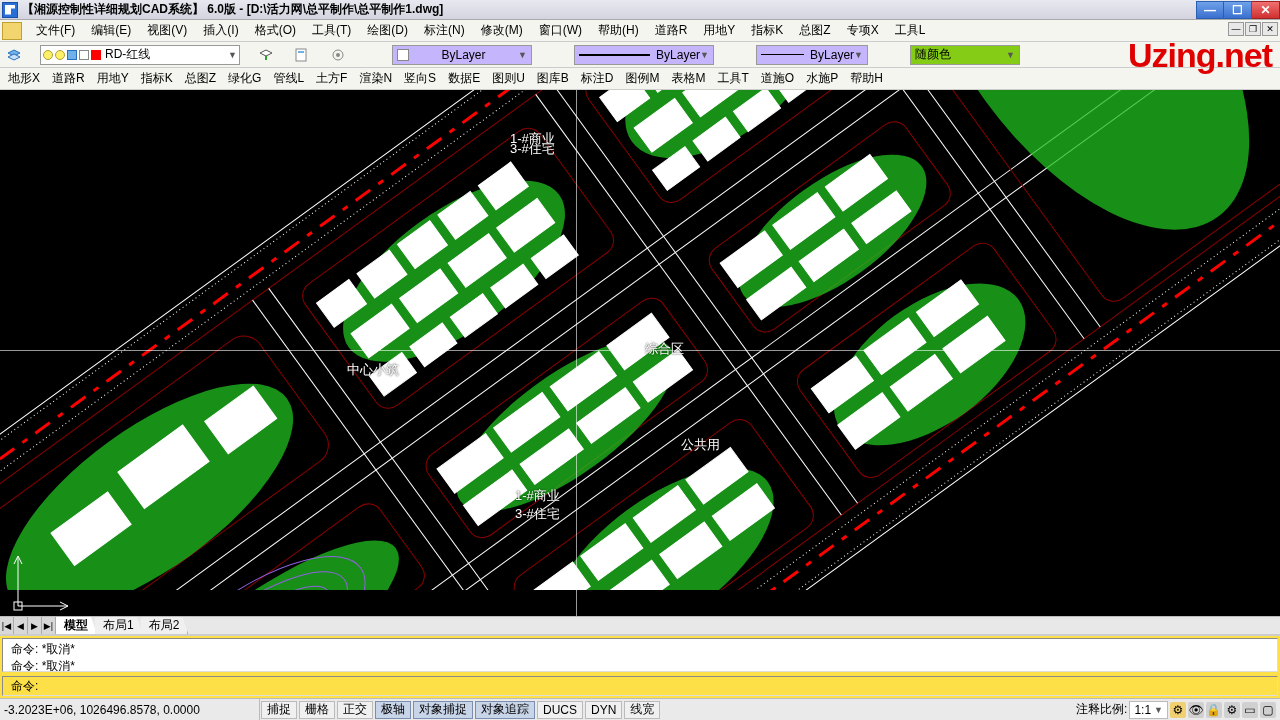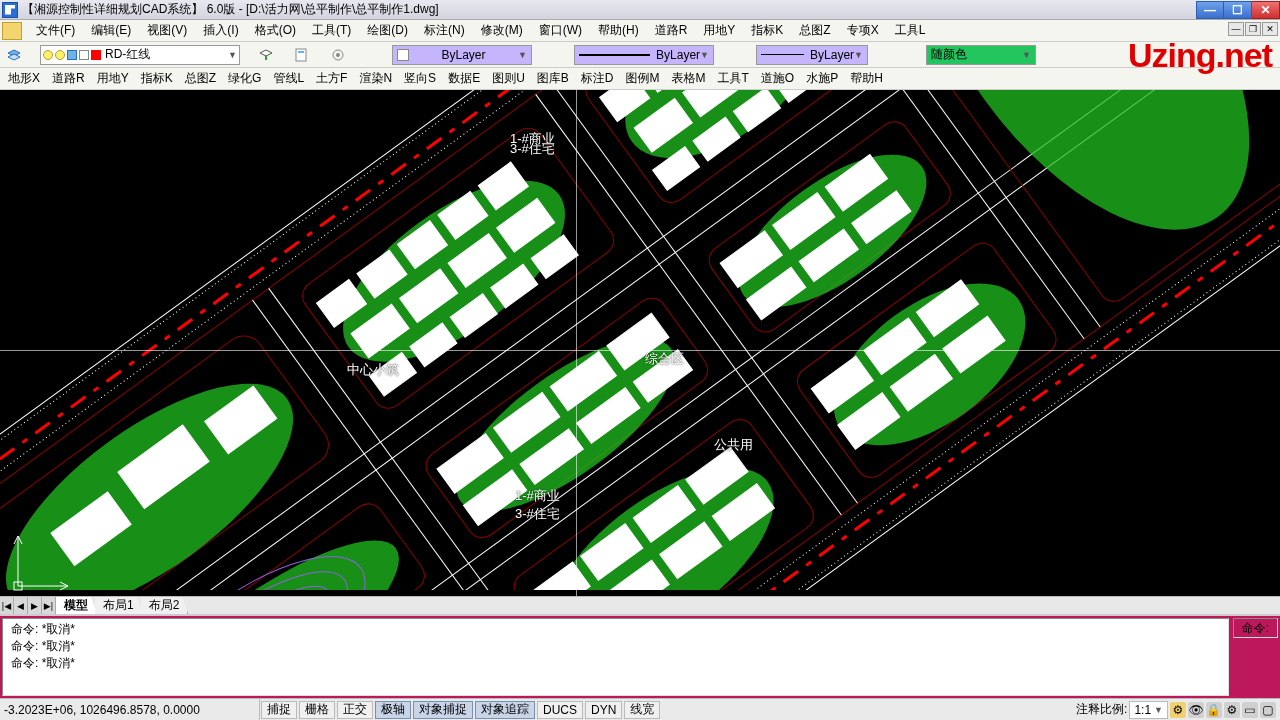--- a/index.html
+++ b/index.html
@@ -2,21 +2,21 @@
 <html><head>
 <meta charset="utf-8">
 <style>
 * { margin: 0; padding: 0; box-sizing: border-box; font-family: "Microsoft YaHei", SimSun, sans-serif; font-size: 12px; }
 body { width: 1280px; height: 720px; overflow: hidden; background: #f0f0f0; display: flex; flex-direction: column; }
 
 
 .titlebar { height: 20px; background: linear-gradient(#e8e8f0, #d4d4e0); display: flex; align-items: center; padding-left: 2px; border-bottom: 1px solid #aaa; }
 .titlebar .app-icon { width: 16px; height: 16px; background: #2a6fd6; border: 1px solid #1a4fa6; margin-right: 4px; position: relative; }
 .titlebar .app-icon::after { content: ""; position: absolute; inset: 2px; background: #fff; clip-path: polygon(0 0, 100% 0, 100% 40%, 60% 40%, 60% 100%, 0 100%); }
-.titlebar .title-text { flex: 1; color: #000; white-space: nowrap; }
+.titlebar .title-text { flex: 1; color: #000; white-space: nowrap; font-weight: bold; }
 .titlebar .win-btn { width: 28px; height: 18px; margin: 0; display: flex; align-items: center; justify-content: center; color: #fff; font-weight: bold; }
 .titlebar .min { background: linear-gradient(#6fa2e8, #3a6fd0); border: 1px solid #2a5fb0; }
 .titlebar .max { background: linear-gradient(#6fa2e8, #3a6fd0); border: 1px solid #2a5fb0; border-left: none; }
 .titlebar .close { background: linear-gradient(#f07070, #d03030); border: 1px solid #a02020; border-left: none; }
 
 
 .menubar { height: 22px; background: #f5f5f0; display: flex; align-items: center; padding: 0 2px; border-bottom: 1px solid #ccc; position: relative; }
 .menubar .menu-icon { width: 20px; height: 18px; background: #f2d56e; border: 1px solid #c0a030; margin-right: 6px; }
 .menubar .menu-item { padding: 2px 8px; color: #000; cursor: default; }
 .menubar .mdi-controls { position: absolute; right: 2px; top: 2px; display: flex; }
@@ -29,21 +29,21 @@
 .toolbar .lc-swatch { display: inline-flex; align-items: center; gap: 2px; margin-right: 4px; }
 .toolbar .lc-dot { width: 10px; height: 10px; border-radius: 50%; }
 .toolbar .lc-sq { width: 10px; height: 10px; }
 .toolbar .combo { height: 20px; border: 1px solid #999; background: #c4b5fd; display: flex; align-items: center; justify-content: space-between; padding: 0 4px; }
 .toolbar .combo .arrow { font-size: 9px; color: #555; }
 .toolbar .linetype-combo { width: 140px; }
 .toolbar .linetype-combo .sample { flex: 1; height: 2px; background: #000; margin-right: 6px; }
 .toolbar .color-combo { width: 140px; }
 .toolbar .lineweight-combo { width: 112px; }
 .toolbar .lineweight-combo .sample { flex: 1; height: 1px; background: #000; margin-right: 6px; }
-.toolbar .randcolor-combo { width: 110px; background: #22c55e; margin-left: 16px; }
+.toolbar .randcolor-combo { width: 110px; background: #84cc16; }
 .toolbar .brand { position: absolute; right: 8px; top: -6px; font-size: 34px; font-weight: bold; color: #e00000; font-family: Arial, sans-serif; letter-spacing: -1px; z-index: 5; text-align: right; }
 
 
 .toolbar2 { height: 22px; background: #f5f5f0; display: flex; align-items: flex-end; padding: 0 2px; gap: 0; border-bottom: 1px solid #ccc; }
 .toolbar2 .t2-item { padding: 2px 6px; color: #000; }
 
 
 .drawing-wrap { flex: 1; position: relative; background: #000; overflow: hidden; }
 .drawing-canvas { position: absolute; inset: 0; }
 .ucs { position: absolute; left: 8px; bottom: 0; width: 70px; height: 70px; }
@@ -51,21 +51,21 @@
 .crosshair-v { position: absolute; top: 0; bottom: 0; left: 576px; width: 1px; background: rgba(255,255,255,0.6); }
 .lbl { position: absolute; color: #fff; font-size: 13px; white-space: nowrap; text-shadow: 0 0 2px #000; }
 
 
 .layout-tabs { height: 18px; background: #e8e8e8; display: flex; align-items: stretch; border-top: 1px solid #bbb; }
 .layout-tabs .nav-btn { width: 14px; background: #d8d8d8; border-right: 1px solid #aaa; display: flex; align-items: center; justify-content: center; font-size: 9px; }
 .layout-tabs .tab { padding: 0 8px; background: #f0f0f0; border-right: 1px solid #aaa; display: flex; align-items: center; clip-path: polygon(0 0, calc(100% - 6px) 0, 100% 100%, 0 100%); margin-right: -2px; }
 .layout-tabs .tab.active { background: #fff; font-weight: bold; }
 
 
-.cmd-panel { height: 84px; background: #be185d; border-top: 2px solid #ccc; display: flex; flex-direction: row; }
+.cmd-panel { height: 64px; background: #fde047; border-top: 2px solid #ccc; display: flex; flex-direction: column; }
 .cmd-history { flex: 1; padding: 2px 8px; overflow: hidden; border: 1px inset #ddd; margin: 2px; background: #fff; }
 .cmd-line { white-space: pre; }
 .cmd-input-row { display: flex; align-items: center; padding: 2px 8px; border: 1px inset #ddd; margin: 2px 2px 2px 2px; height: 20px; }
 
 
 .statusbar { height: 22px; background: #eaeaea; border-top: 1px solid #bbb; display: flex; align-items: center; }
 .statusbar .coords { width: 260px; padding-left: 4px; border-right: 1px solid #bbb; height: 100%; display: flex; align-items: center; }
 .statusbar .stat-btn { padding: 0 5px; height: 18px; border: 1px solid #bbb; background: #f0f0f0; margin: 0 1px; display: flex; align-items: center; }
 .statusbar .stat-btn[data-pressed="true"] { background: #c8d4e8; border-color: #7a8fb0; }
 .statusbar .spacer { flex: 1; }
@@ -338,22 +338,22 @@
           <rect x="240" y="60" width="60" height="40"></rect>
       </g>
     </g>
   </svg>
   <div class="crosshair-h"></div>
   <div class="crosshair-v"></div>
 
   <div class="lbl" style="left:347px;top:271px">中心小筑</div>
   <div class="lbl" style="left:510px;top:40px">1-#商业</div>
   <div class="lbl" style="left:510px;top:50px">3-#住宅</div>
-  <div class="lbl" style="left:645px;top:260px">综合区</div>
-  <div class="lbl" style="left:714px;top:346px">公共用</div>
+  <div class="lbl" style="left:645px;top:250px">综合区</div>
+  <div class="lbl" style="left:681px;top:346px">公共用</div>
   <div class="lbl" style="left:515px;top:397px;white-space:pre">1-#商业
 3-#住宅</div>
 
   <svg class="ucs" viewBox="0 0 70 70">
     <path d="M10 60 L10 10" stroke="#fff" stroke-width="1"></path>
     <path d="M10 10 L6 18 M10 10 L14 18" stroke="#fff" stroke-width="1"></path>
     <path d="M10 60 L60 60" stroke="#fff" stroke-width="1"></path>
     <path d="M60 60 L52 56 M60 60 L52 64" stroke="#fff" stroke-width="1"></path>
     <rect x="6" y="56" width="8" height="8" fill="none" stroke="#fff"></rect>
   </svg>

